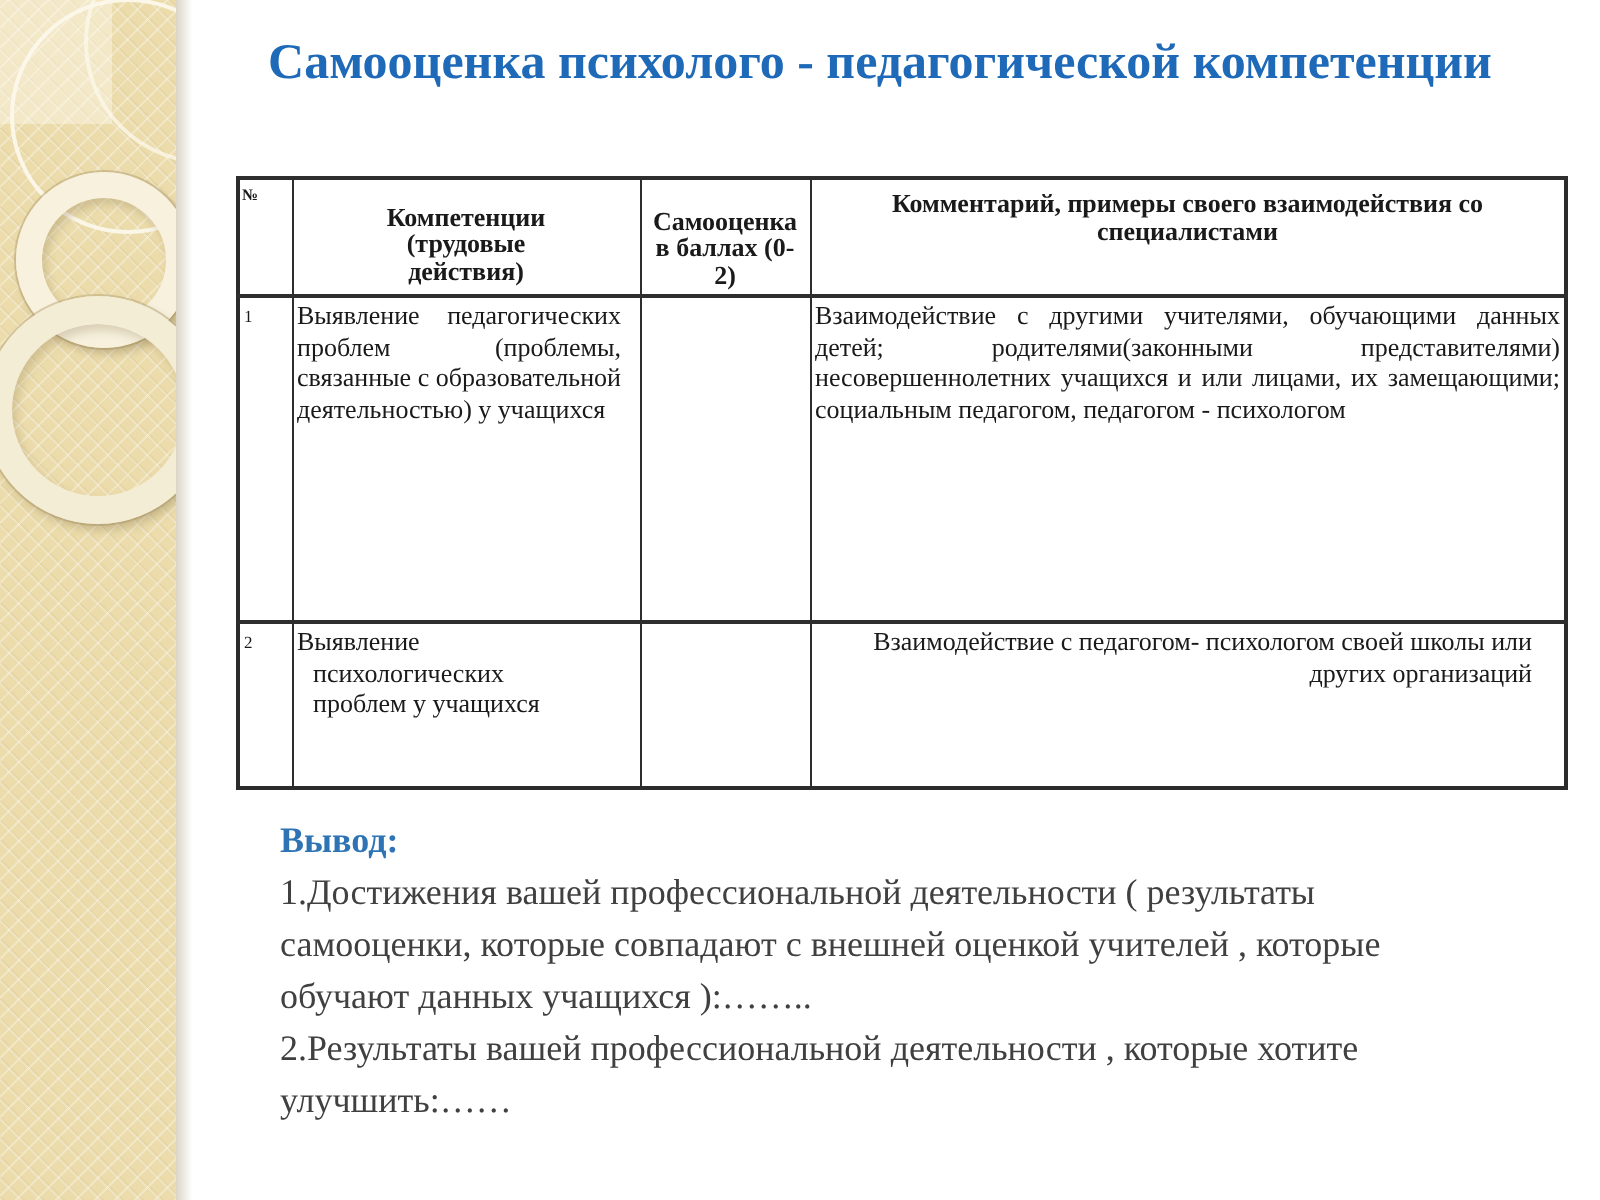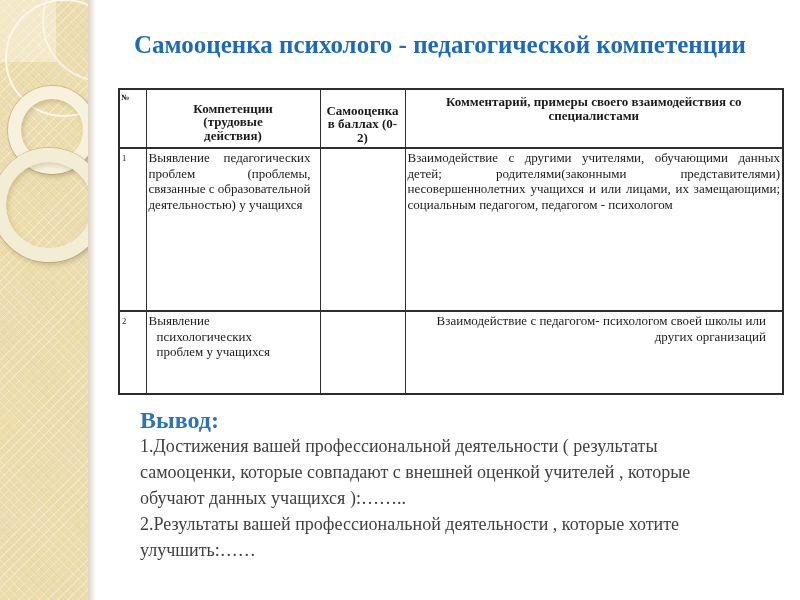--- a/index.html
+++ b/index.html
@@ -32,21 +32,21 @@
     left:8px;top:86px;width:62px;height:62px;border:13px solid #f7f1dd;
     box-shadow:2px 3px 4px rgba(140,120,80,.40), inset 2px 3px 4px rgba(140,120,80,.30), 0 0 0 1px rgba(185,165,120,.55);
   }
   .ringB{
     left:-8px;top:148px;width:86px;height:86px;border:14px solid #f4edd6;
     box-shadow:2px 3px 5px rgba(140,120,80,.38), inset 2px 3px 5px rgba(140,120,80,.28), 0 0 0 1px rgba(185,165,120,.5);
   }
 
   
   .title{
-    position:absolute;left:96px;top:28px;width:688px;text-align:center;
+    position:absolute;left:96px;top:15px;width:688px;text-align:center;
     color:#1e6ab8;font-weight:bold;font-size:25px;line-height:34px;
   }
 
   
   table.assessment{
     position:absolute;left:118px;top:88px;width:664px;
     border-collapse:collapse;table-layout:fixed;
     border:2.2px solid #2b2b2b;
   }
   table.assessment col.c-num{width:27px;}
@@ -69,21 +69,21 @@
   td.comm1{text-align:justify;padding:1px 2px;}
   td.comp2{padding:1px 18px 1px 10px;text-indent:-8px;}
   td.comm2{padding:1px 16px 1px 8px;text-indent:-6px;text-align:right;}
   tr.hdr{height:59px;}
   tr.row1{height:163px;}
   tr.row2{height:83px;}
 
   
   .conclusion{position:absolute;left:140px;top:407px;width:612px;}
   .conclusion .heading{
-    font-size:24px;line-height:26px;font-weight:bold;color:#2e74b5;margin:0;
+    font-size:18px;line-height:26px;font-weight:bold;color:#2e74b5;margin:0;
   }
   .conclusion p{margin:0;font-size:18px;line-height:26px;color:#404040;}
 </style>
 </head>
 <body>
 
 <div class="slide">
 
   <div class="strip">
     <div class="light-square"></div>

